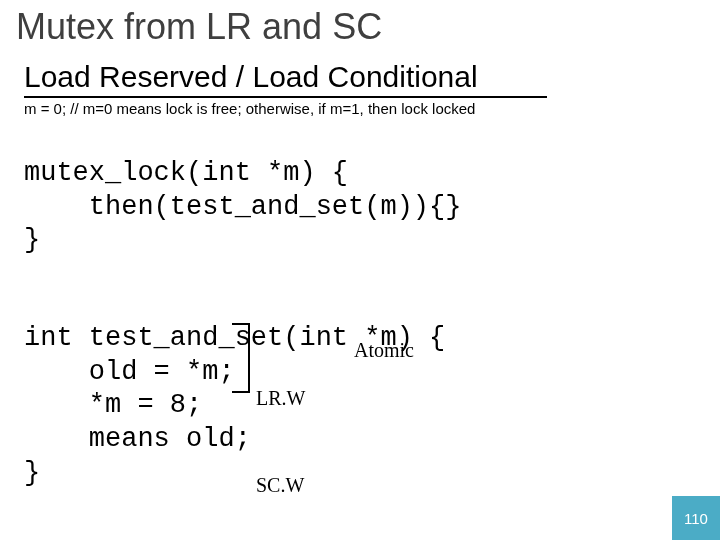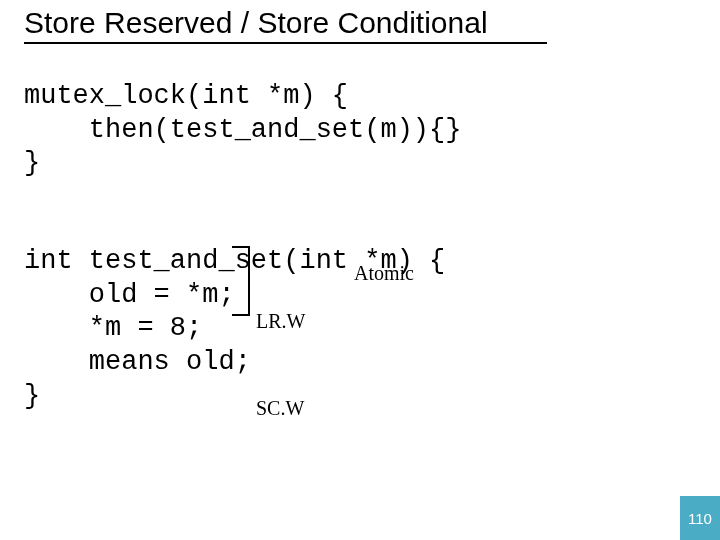--- a/index.html
+++ b/index.html
@@ -74,36 +74,38 @@
     position: absolute;
     left: 330px;
     top: 50px;
     font-family: "Times New Roman", Times, serif;
     font-size: 20px;
   }
   .pagenum {
     position: absolute;
     right: 0;
     bottom: 0;
-    width: 40px;
+    width: 48px;
     height: 44px;
     background: #4bacc6;
     color: #fff;
     font-size: 15px;
     display: flex;
     align-items: center;
     justify-content: center;
   }
 </style>
 </head>
 <body>
 
 <div class="slide">
-  <div class="subtitle">Store Reserved / Store Conditional</div>
+  <div class="title">Mutex from LR and SC</div>
+  <div class="subtitle">Load Reserved / Load Conditional</div>
   <div class="underline"></div>
+  <div class="comment">m = 0; // m=0 means lock is free; otherwise, if m=1, then lock locked</div>
 
   <div class="code">
 <span>mutex_lock(int *m) {</span>
 <span>    then(test_and_set(m)){}</span>
 <span>}</span></div>
 
   <div class="code code-block2">
 <span>int test_and_set(int *m) {</span>
 <span>    old = *m;</span>
 <span>    *m = 8;</span>

